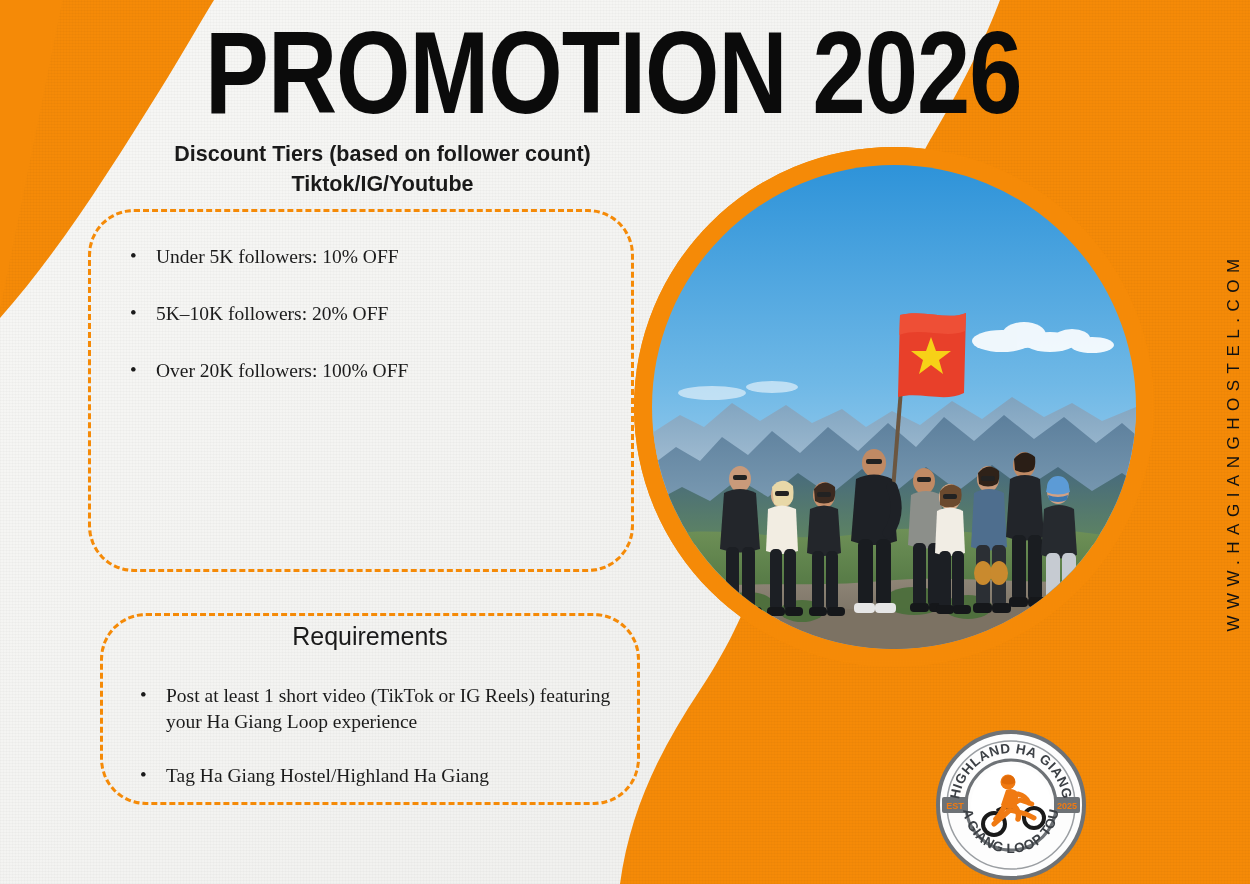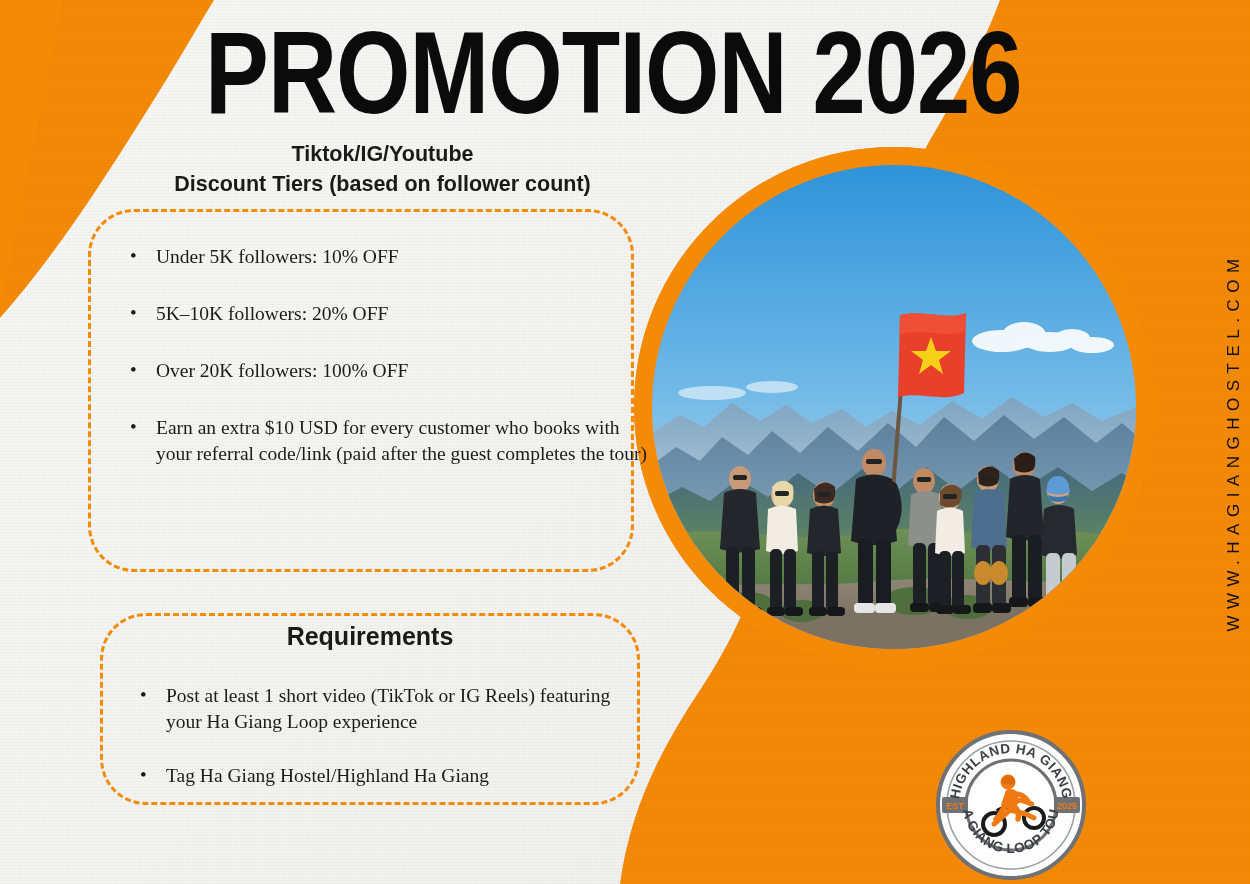--- a/index.html
+++ b/index.html
@@ -122,21 +122,21 @@
   #req-list li { margin-bottom: 28px; }
   #req-list li:last-child { margin-bottom: 0; }
 
   .req-heading {
     position: absolute;
     z-index: 10;
     left: 100px;
     top: 622px;
     width: 540px;
     text-align: center;
-    font-weight: 700;
+    font-weight: 400;
     font-size: 25px;
     color: #1a1a1a;
   }
 
   
   .photo-wrap {
     position: absolute;
     left: 634px;
     top: 147px;
     width: 520px;
@@ -216,30 +216,29 @@
                L 0,318
                C 60,250 110,170 160,90
                C 180,58 198,26 214,0 Z" fill="url(#paperGrad)"></path>
     </svg>
   </div>
   <div class="paper-texture"></div>
 
   <h1 class="title">PROMOTION 2026</h1>
 
   <div class="subtitle">
+    <div>Discount Tiers (based on follower count)</div>
     <div>Tiktok/IG/Youtube</div>
-    <div>Discount Tiers (based on follower count)</div>
   </div>
 
   <div class="dashed-box" id="tiers-box"></div>
   <ul class="list" id="tiers-list">
     <li>Under 5K followers: 10% OFF</li>
     <li>5K–10K followers: 20% OFF</li>
     <li>Over 20K followers: 100% OFF</li>
-    <li>Earn an extra $10 USD for every customer who books with your referral code/link (paid after the guest completes the tour)</li>
   </ul>
 
   <div class="dashed-box" id="req-box"></div>
   <div class="req-heading">Requirements</div>
   <ul class="list" id="req-list">
     <li>Post at least 1 short video (TikTok or IG Reels) featuring your Ha Giang Loop experience</li>
     <li>Tag Ha Giang Hostel/Highland Ha Giang</li>
   </ul>
 
   <div class="photo-wrap">

